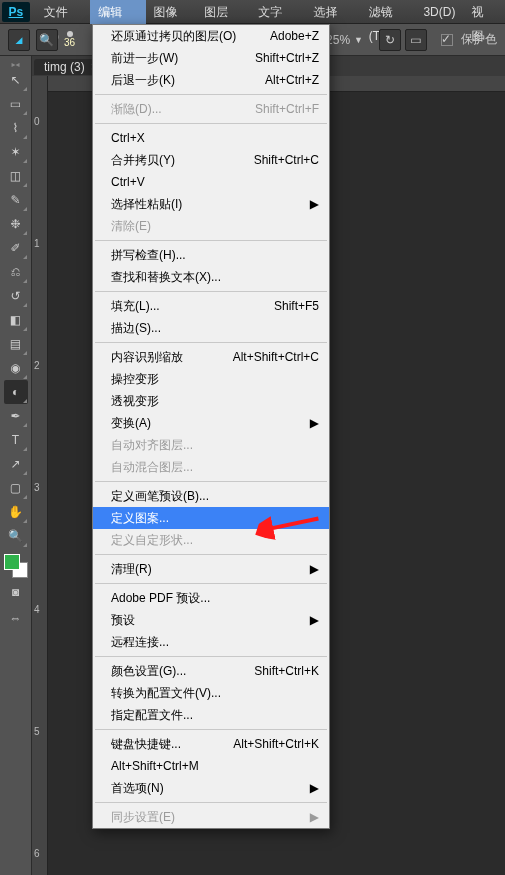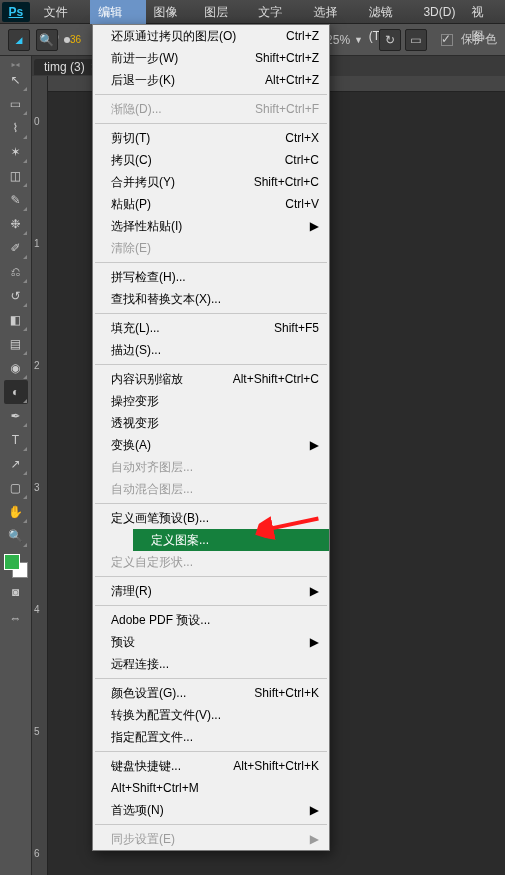--- a/index.html
+++ b/index.html
@@ -5,21 +5,21 @@
   *{margin:0;padding:0;box-sizing:border-box;font-family:"Microsoft YaHei",Arial,sans-serif;font-size:12px;}
   body{background:#535353;color:#d8d8d8;width:505px;height:875px;overflow:hidden;position:relative;}
   
   .menubar{height:24px;background:linear-gradient(#4a4a4a,#3c3c3c);display:flex;align-items:center;padding:0 2px;border-bottom:1px solid #222;}
   .ps-logo{width:28px;height:20px;background:#001d26;color:#31c5f4;font-weight:bold;text-align:center;line-height:20px;font-size:12px;border-radius:2px;margin-right:6px;text-decoration:underline;}
   .menu-item{padding:0 8px;height:24px;line-height:24px;color:#ddd;cursor:default;}
   .menu-item.open{background:#6b94c8;color:#fff;}
   
   .optbar{height:32px;background:#535353;border-bottom:1px solid #2b2b2b;display:flex;align-items:center;padding-left:8px;gap:6px;}
   .opt-btn{width:22px;height:22px;background:#3b3b3b;border:1px solid #222;border-radius:2px;display:flex;align-items:center;justify-content:center;}
-  .brush-size{display:flex;flex-direction:row;align-items:center;color:#eab308;}
+  .brush-size{display:flex;flex-direction:column;align-items:center;color:#fef9c3;}
   .brush-dot{width:6px;height:6px;border-radius:50%;background:#ccc;}
   .brush-num{font-size:10px;}
   .zoom{margin-left:auto;margin-right:8px;color:#ccc;display:flex;align-items:center;gap:4px;}
   .check{width:12px;height:12px;border:1px solid #888;display:inline-block;margin-right:4px;position:relative;}
   .check.on::after{content:"✓";position:absolute;top:-3px;left:-1px;color:#ccc;font-size:12px;}
   
   .mainrow{display:flex;height:calc(100% - 56px);}
   .toolcol{width:32px;background:#535353;border-right:1px solid #2b2b2b;display:flex;flex-direction:column;align-items:center;padding-top:4px;gap:2px;}
   .tool{width:24px;height:24px;display:flex;align-items:center;justify-content:center;color:#ccc;border-radius:2px;position:relative;}
   .tool.sel{background:#2d2d2d;}
@@ -31,21 +31,21 @@
   .ruler-h{position:absolute;top:20px;left:16px;right:0;height:16px;background:#454545;border-bottom:1px solid #222;}
   .ruler-v{position:absolute;top:20px;left:0;width:16px;bottom:0;background:#454545;border-right:1px solid #222;}
   .ruler-v .tick{position:absolute;left:2px;color:#bbb;font-size:10px;transform:none;}
   .tabbar{height:22px;background:#3a3a3a;display:flex;align-items:center;border-bottom:1px solid #222;}
   .doc-tab{height:16px;background:#2b2b2b;color:#ddd;padding:0 10px;line-height:20px;margin-left:2px;border-top-left-radius:3px;border-top-right-radius:3px;display:flex;align-items:center;gap:6px;}
   .doc-tab .x{color:#888;}
   
   .dropdown{position:absolute;top:24px;left:92px;width:238px;background:#f0f0f0;border:1px solid #7a7a7a;box-shadow:2px 4px 12px rgba(0,0,0,.5);z-index:10;color:#000;}
   .dd-row{height:22px;display:flex;align-items:center;padding:0 10px 0 18px;position:relative;}
   .dd-row.disabled{color:#9b9b9b;}
-  .dd-row.highlight{background:#15803d;color:#fff;margin-left:40px;}
+  .dd-row.highlight{background:#3b82f6;color:#fff;}
   .dd-label{flex:1;}
   .dd-short{color:inherit;font-size:12px;}
   .dd-arrow{margin-left:auto;color:#000;}
   .dd-row.disabled .dd-arrow{color:#9b9b9b;}
   .dd-sep{height:1px;background:#c8c8c8;margin:3px 2px;}
   
   .arrow-ann{position:absolute;top:505px;left:260px;z-index:20;transform:rotate(18deg);}
   .arrow-ann svg{display:block;}
 </style>
 </head>
@@ -204,50 +204,44 @@
         <div class="tick" style="top: 528px;">4</div>
         <div class="tick" style="top: 650px;">5</div>
         <div class="tick" style="top: 772px;">6</div>
       </div>
   </div>
 </div>
 
 <div class="dropdown" id="dropdown">
     <div class="dd-row">
       <span class="dd-label">还原通过拷贝的图层(O)</span>
-      <span class="dd-short">Ctrl+Z</span>
+      <span class="dd-short">Adobe+Z</span>
     </div>
     <div class="dd-row">
       <span class="dd-label">前进一步(W)</span>
       <span class="dd-short">Shift+Ctrl+Z</span>
     </div>
     <div class="dd-row">
       <span class="dd-label">后退一步(K)</span>
       <span class="dd-short">Alt+Ctrl+Z</span>
     </div>
     <div class="dd-sep"></div>
     <div class="dd-row disabled">
       <span class="dd-label">渐隐(D)...</span>
       <span class="dd-short">Shift+Ctrl+F</span>
     </div>
     <div class="dd-sep"></div>
     <div class="dd-row">
-      <span class="dd-label">剪切(T)</span>
       <span class="dd-short">Ctrl+X</span>
-    </div>
-    <div class="dd-row">
-      <span class="dd-label">拷贝(C)</span>
-      <span class="dd-short">Ctrl+C</span>
     </div>
     <div class="dd-row">
       <span class="dd-label">合并拷贝(Y)</span>
       <span class="dd-short">Shift+Ctrl+C</span>
     </div>
     <div class="dd-row">
-      <span class="dd-label">粘贴(P)</span>
       <span class="dd-short">Ctrl+V</span>
     </div>
     <div class="dd-row">
       <span class="dd-label">选择性粘贴(I)</span>
       <span class="dd-arrow">▶</span>
     </div>
     <div class="dd-row disabled">
       <span class="dd-label">清除(E)</span>
     </div>
     <div class="dd-sep"></div>

